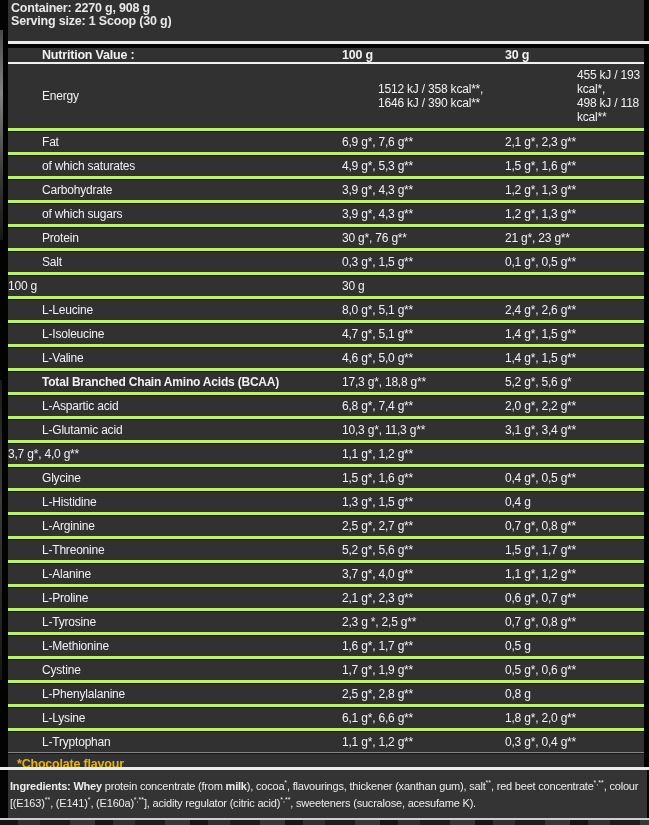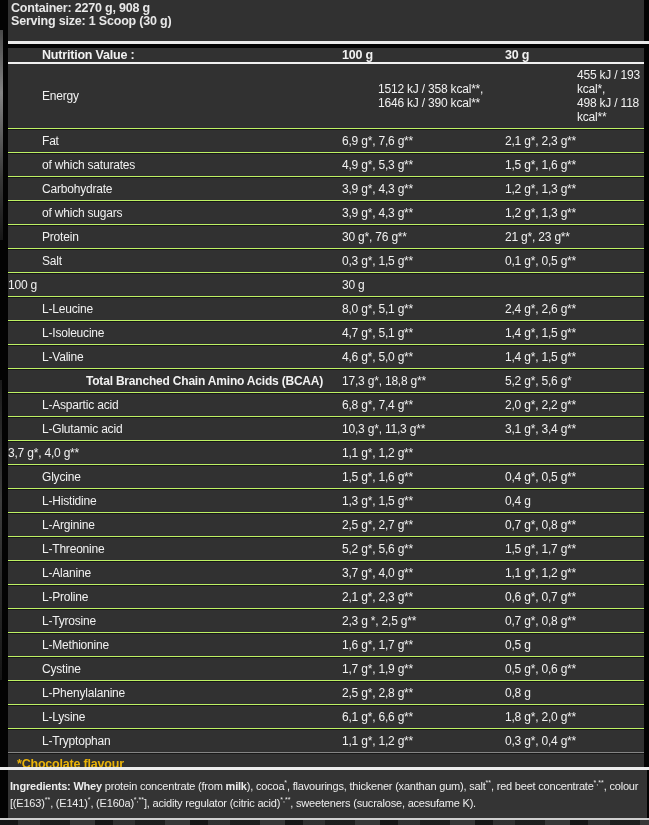--- a/index.html
+++ b/index.html
@@ -43,27 +43,27 @@
   .thead {
     display: grid; grid-template-columns: 334px 163px 1fr;
     height: 14px; align-items: center; font-weight: 700; font-size: 12.5px;
   }
   .thead .c1 { padding-left: 34px; }
   .thead-line { height: 2px; background: #f0f0f0; }
 
   .row {
     display: grid; grid-template-columns: 334px 163px 1fr;
     min-height: 24px; align-items: center; font-size: 12px;
-    border-top: 1px solid #bef264;
+    border-top: 3px solid #bef264;
     box-shadow: inset 0 1px 0 #181818;
   }
   .rows .row:first-child { border-top: none; box-shadow: none; padding: 4px 0; gap: 36px; }
   .row .c1 { padding-left: 34px; }
   .row .c2, .row .c3 { white-space: pre-line; line-height: 14px; }
-  .row.bold .c1 { font-weight: 700; margin-left: 44px; }
+  .row.bold .c1 { font-weight: 700; }
 
   .footnotes {
     border-top: 1px solid #858585;
     box-shadow: inset 0 1px 0 #181818;
     padding: 5px 0 0 9px; font-size: 12.5px; line-height: 13.5px; font-weight: 700;
     color: #eab308;
   }
 
   .line-mid { position: absolute; left: 0; top: 767px; width: 649px; height: 3px; background: #ececec; }
 

